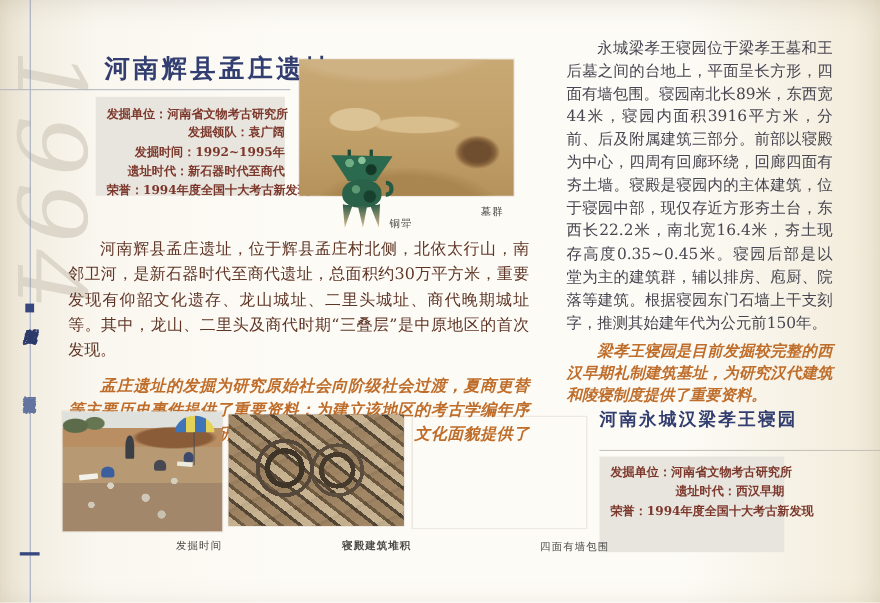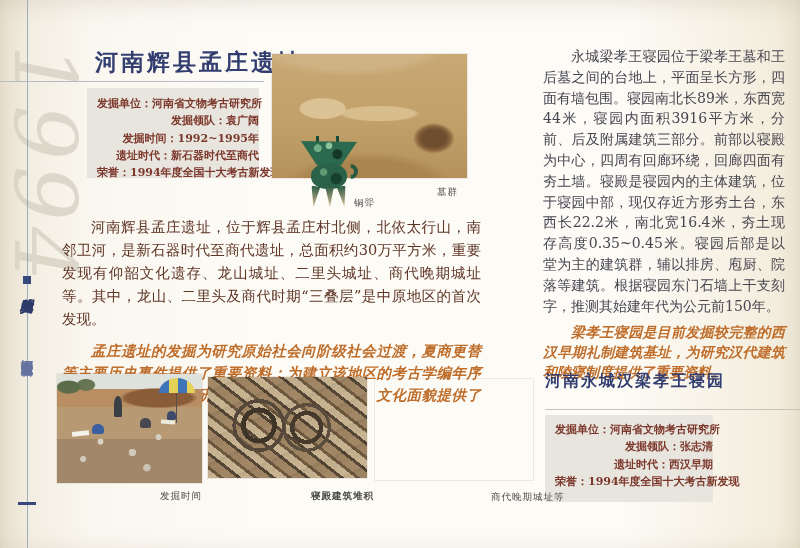--- a/index.html
+++ b/index.html
@@ -56,21 +56,21 @@
   #col-left{left:62px;top:216px;width:419px;}
   #col-left .body{
     margin:0;font-size:14.5px;line-height:23px;color:#5f3526;
     text-align:justify;text-indent:2em;font-family:"DejaVu Serif","Liberation Serif",serif;
   }
   #col-left .highlight{
     margin:9px 0 0 0;font-size:14.5px;line-height:22px;color:#bf6d2a;
     font-weight:bold;font-style:italic;text-align:justify;text-indent:2em;
     font-family:"DejaVu Serif","Liberation Serif",serif;
   }
-  #col-right{left:515px;top:46px;width:242px;margin-left:28px;}
+  #col-right{left:515px;top:34px;width:242px;}
   #col-right .body{
     margin:0;font-size:14px;line-height:20.8px;color:#474550;
     text-align:justify;text-indent:2em;font-family:"DejaVu Serif","Liberation Serif",serif;
   }
   #col-right .highlight{
     margin:6px 0 0 0;font-size:14px;line-height:20px;color:#bf6d2a;
     font-weight:bold;font-style:italic;text-align:justify;text-indent:2em;
     font-family:"DejaVu Serif","Liberation Serif",serif;
   }
   
@@ -212,30 +212,29 @@
     <div class="fig fig4"></div>
     <div class="fig board1"></div>
     <div class="fig board2"></div>
   </div>
   <div class="caption" id="cap-survey">发掘时间</div>
 
   <div class="photo" id="photo-deposit"></div>
   <div class="caption" id="cap-deposit">寝殿建筑堆积</div>
 
   <div class="photo" id="photo-distant"></div>
-  <div class="caption" id="cap-distant">商代晚期城址等</div>
+  <div class="caption" id="cap-distant">四面有墙包围</div>
 
   <div class="col" id="col-right">
     <p class="body">永城梁孝王寝园位于梁孝王墓和王后墓之间的台地上，平面呈长方形，四面有墙包围。寝园南北长89米，东西宽44米，寝园内面积3916平方米，分前、后及附属建筑三部分。前部以寝殿为中心，四周有回廊环绕，回廊四面有夯土墙。寝殿是寝园内的主体建筑，位于寝园中部，现仅存近方形夯土台，东西长22.2米，南北宽16.4米，夯土现存高度0.35~0.45米。寝园后部是以堂为主的建筑群，辅以排房、庖厨、院落等建筑。根据寝园东门石墙上干支刻字，推测其始建年代为公元前150年。</p>
     <p class="highlight">梁孝王寝园是目前发掘较完整的西汉早期礼制建筑基址，为研究汉代建筑和陵寝制度提供了重要资料。</p>
   </div>
 
   <div class="title" id="title-right">河南永城汉梁孝王寝园</div>
   <div class="rule-h-right"></div>
 
   <div class="infobox" id="infobox-right">
     <div class="info-row">发掘单位：河南省文物考古研究所</div>
-    <div class="info-row">发掘领队：张志清</div>
     <div class="info-row">遗址时代：西汉早期</div>
     <div class="info-row">荣誉：1994年度全国十大考古新发现</div>
   </div>
 
 </div>
 
 </body></html>

